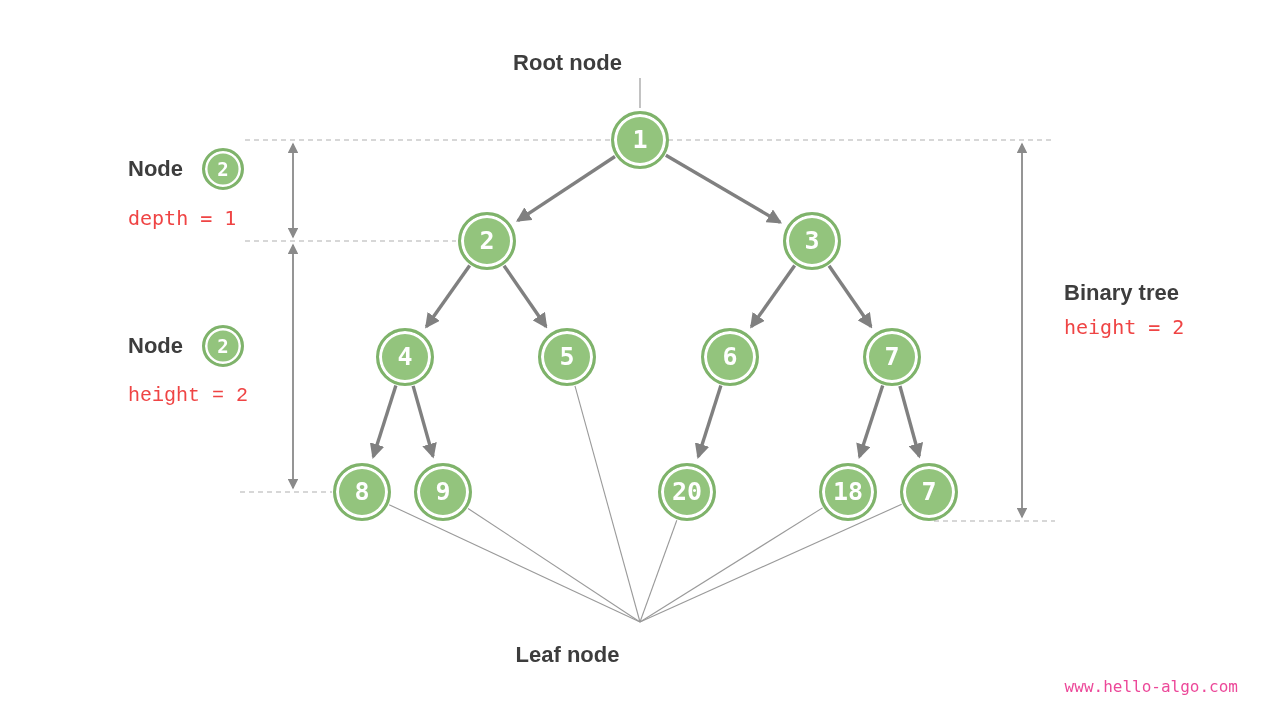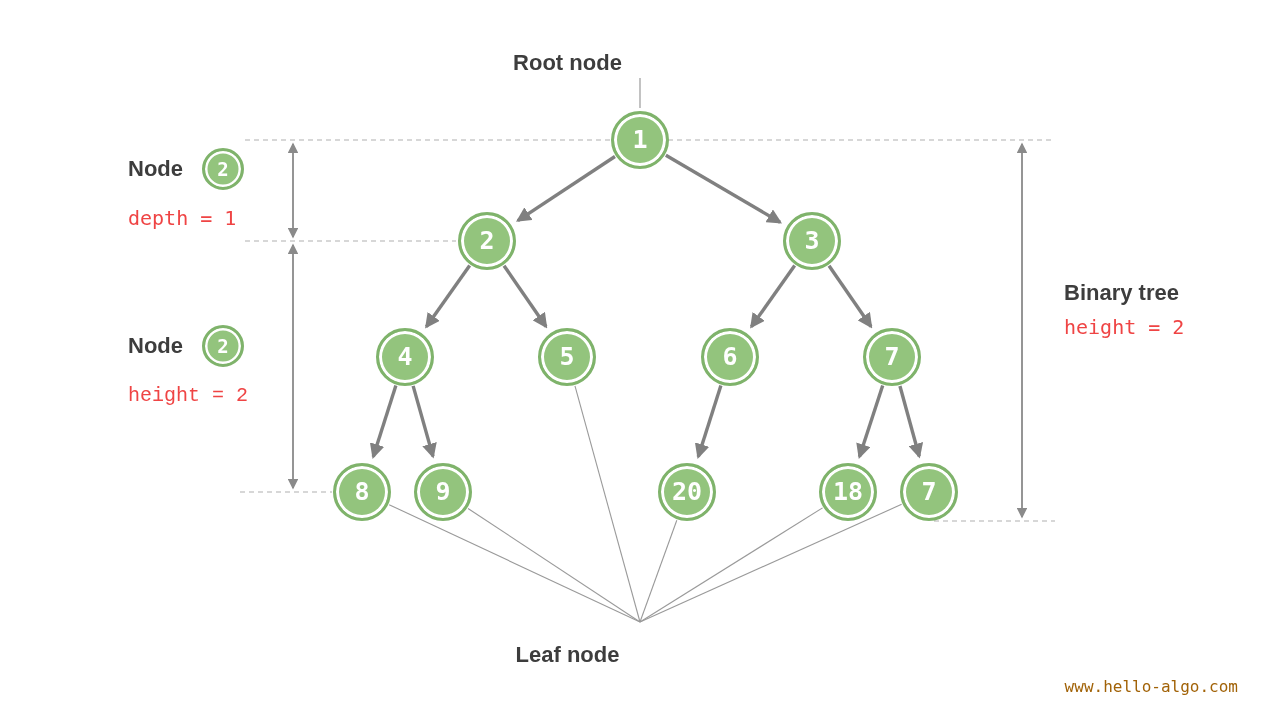--- a/index.html
+++ b/index.html
@@ -31,21 +31,21 @@
   .lb1-title{left:128px;top:156px;}
   .lb1-badge{left:202px;top:148px;}
   .lb1-sub{left:128px;top:206px;}
   .lb2-title{left:128px;top:333px;}
   .lb2-badge{left:202px;top:325px;}
   .lb2-sub{left:128px;top:384px;font-family:Liberation Mono, monospace;}
   .rb-title{left:1064px;top:280px;text-align:right;}
   .rb-sub{left:1064px;top:315px;}
   .watermark{
     position:absolute;right:42px;top:677px;
-    font-family:"DejaVu Sans Mono",monospace;font-size:16px;color:#a16207;white-space:nowrap;
+    font-family:"DejaVu Sans Mono",monospace;font-size:16px;color:#ec4899;white-space:nowrap;
   }
 </style>
 </head>
 <body>
 
 <div class="stage">
 
   <svg id="diagram-svg" width="1280" height="720" viewBox="0 0 1280 720">
       <defs>
         <marker id="ah" viewBox="0 0 10 10" refX="8.5" refY="5" markerWidth="4.4" markerHeight="4.4" orient="auto">

